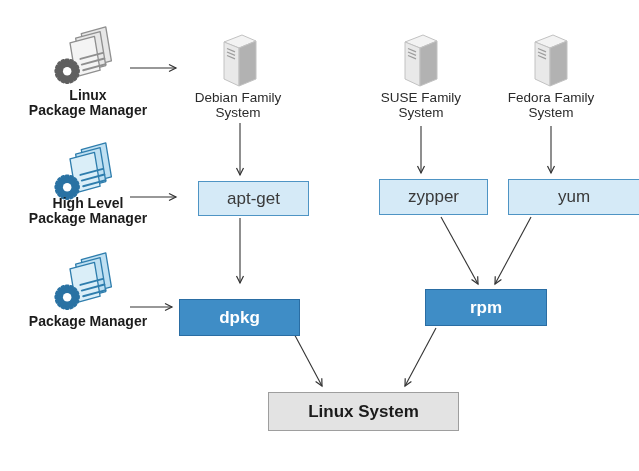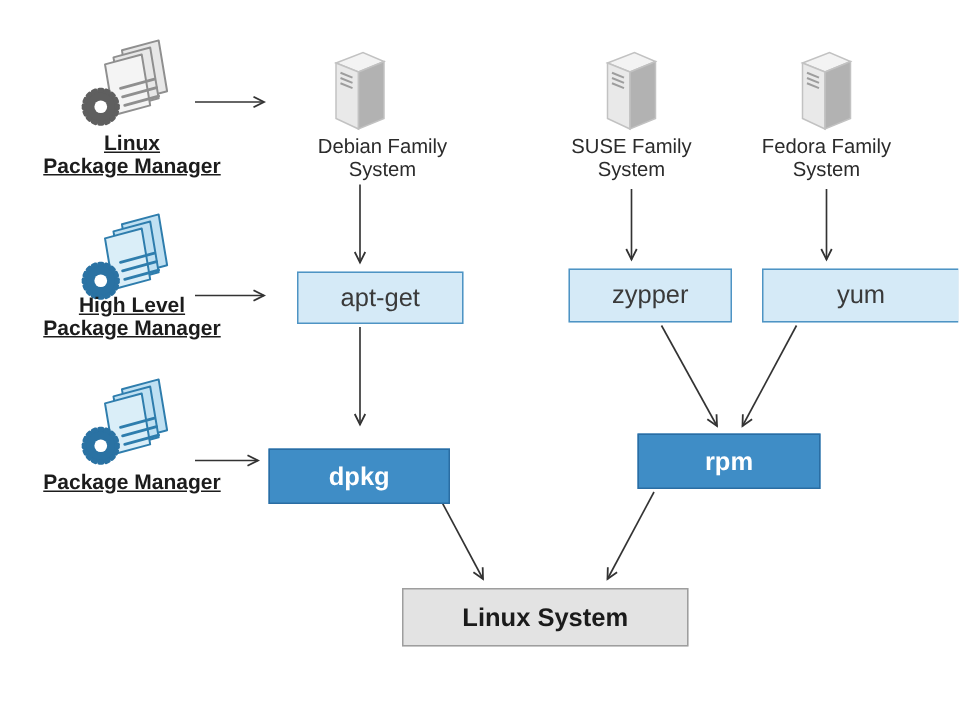--- a/index.html
+++ b/index.html
@@ -3,21 +3,21 @@
 <meta charset="utf-8">
 <style>
   html,body { margin:0; padding:0; background:#ffffff; }
   #canvas {
     position:relative; width:639px; height:471px; background:#ffffff;
     font-family:"Liberation Sans", sans-serif; overflow:hidden;
   }
   svg.arrow-layer { position:absolute; left:0; top:0; width:639px; height:471px; pointer-events:none; }
 
   .col-label { position:absolute; text-align:center; line-height:15px; }
-  .pm-label  { font-weight:bold; font-size:14px; color:#1c1c1c;text-decoration:underline; }
+  .pm-label  { font-weight:bold; font-size:14px; color:#1c1c1c; }
   .sys-label { font-weight:400; font-size:13.5px; color:#2b2b2b; }
 
   .box { position:absolute; display:flex; align-items:center; justify-content:center;
          box-sizing:border-box; font-size:17px; }
   .box.light  { background:var(--light-box-fill,#d5eaf7); border:1px solid var(--light-box-border,#4e94c4);
                 color:#3a3a3a; font-weight:400;margin-left:12px; }
   .box.dark   { background:var(--dark-box-fill,#3f8dc6); border:1px solid var(--dark-box-border,#2a6da3);
                 color:#ffffff; font-weight:bold; }
   .box.system { background:var(--system-box-fill,#e3e3e3); border:1px solid var(--system-box-border,#9e9e9e);
                 color:#1b1b1b; font-weight:bold; }
@@ -113,21 +113,21 @@
   <svg class="icon pm-icon blue" style="left:50px;top:252px" width="72" height="64">
       <use href="#sym-pmstack"></use>
     </svg>
   <div class="col-label pm-label" style="left:0;top:314px;width:176px">
     <div>Package Manager</div>
   </div>
 
   <svg class="icon" style="left:218px;top:32px" width="44" height="56">
       <use href="#sym-server"></use>
     </svg>
-  <div class="col-label sys-label" style="left:180px;top:90px;width:150px">
+  <div class="col-label sys-label" style="left:163px;top:90px;width:150px">
     <div>Debian Family</div>
     <div>System</div>
   </div>
 
   <svg class="icon" style="left:399px;top:32px" width="44" height="56">
       <use href="#sym-server"></use>
     </svg>
   <div class="col-label sys-label" style="left:346px;top:90px;width:150px">
     <div>SUSE Family</div>
     <div>System</div>

